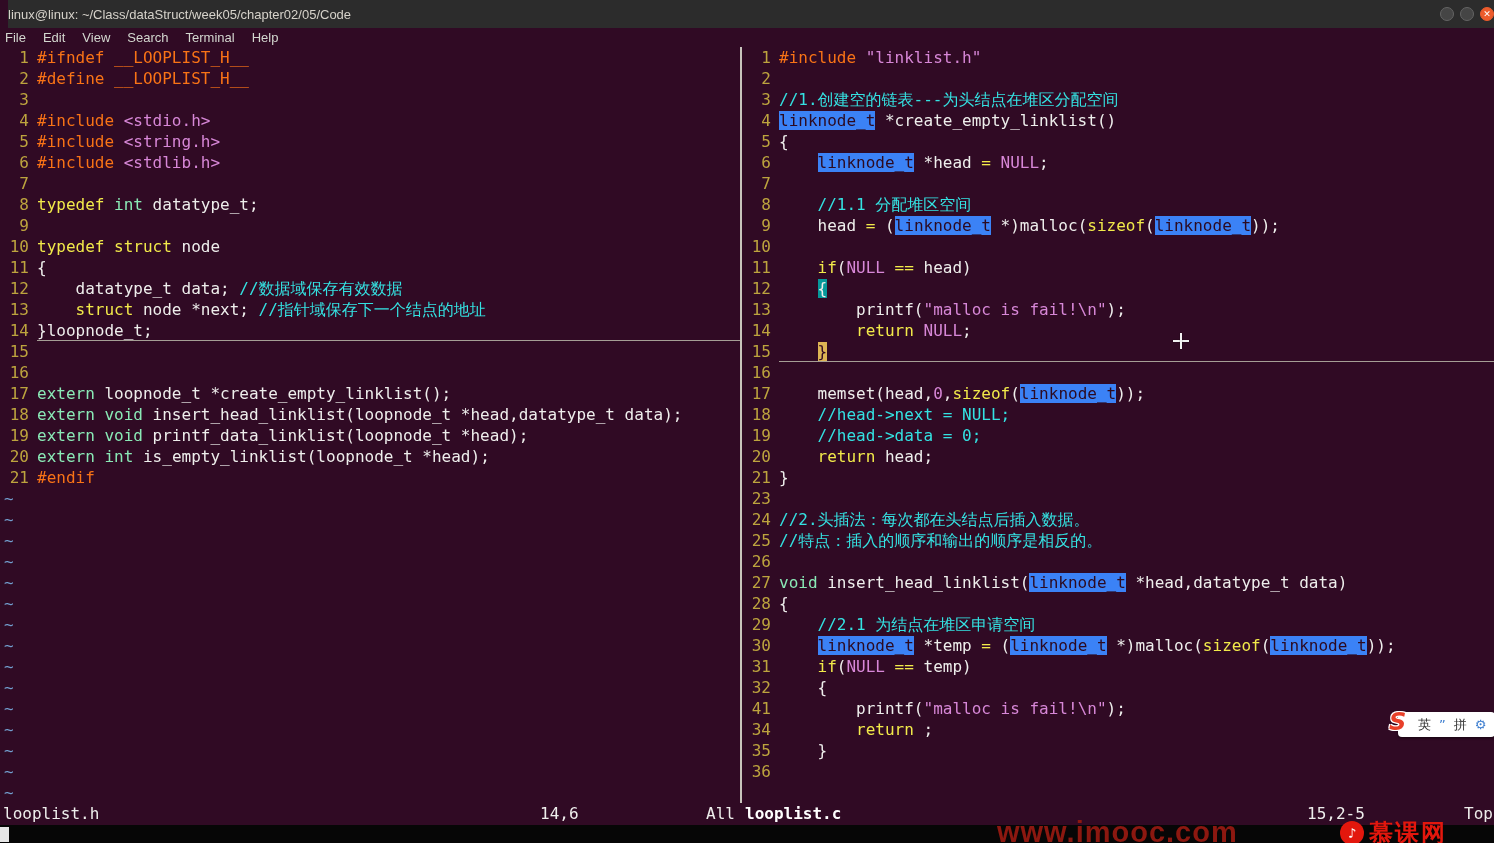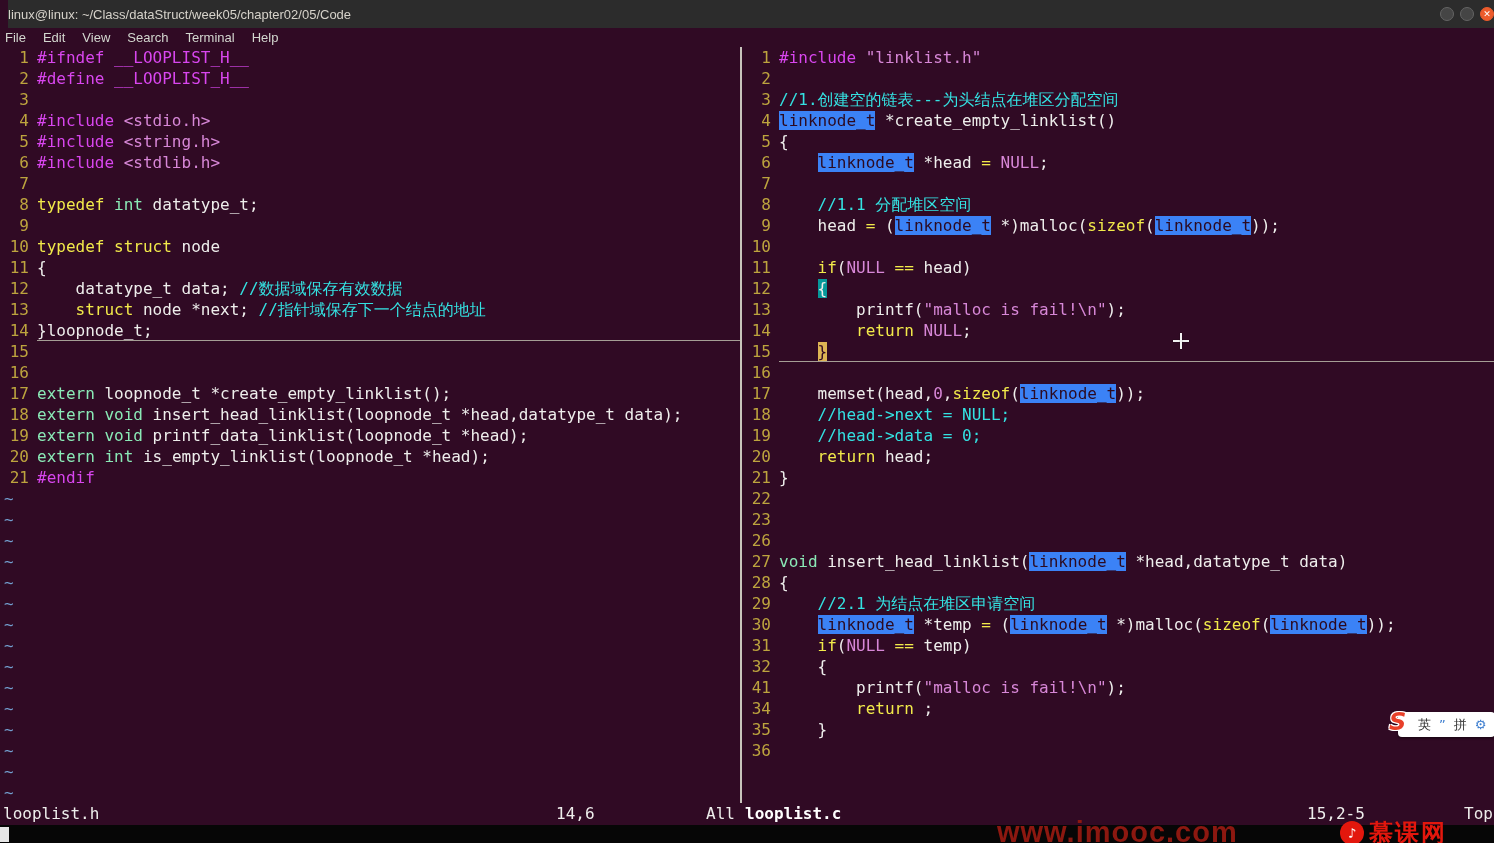--- a/index.html
+++ b/index.html
@@ -27,35 +27,35 @@
   .pane-left{width:740px}
   .vsep{width:2px;background:#c8c4bc}
   .pane-right{flex:1}
   .row{display:flex;height:21px;line-height:21px;white-space:pre}
   .ln{width:29px;flex:none;text-align:right;color:#bda43e}
   .lc{flex:1;margin-left:8px;white-space:pre}
   .row.cl .lc{box-shadow:inset 0 -1px 0 #a59e95}
   .row.tilde{padding-left:4px;color:#729fcf}
 
   
-  .t-pp{color:#d946ef}
+  .t-pp{color:#f97316}
   .t-str{color:#d787d7}
   .t-cmt{color:#34e2e2}
   .t-kw{color:#f2ea4a}
   .t-ty{color:#8ae9b6}
   .t-cn{color:#d787d7}
   .t-hl{background:#3b82f6;color:#2c0a20}
   .t-mp{background:#06989a;color:#eeeeec}
   .t-cur{background:#ddb554;color:#300a24}
 
   
   .statusline{position:absolute;left:0;top:803px;width:100%;height:22px;line-height:22px}
   .statusline span{position:absolute;white-space:pre}
   .st-lf{left:3px}
-  .st-lp{left:556px}
+  .st-lp{left:540px}
   .st-ls{left:706px}
   .st-rf{left:745px;font-weight:bold;color:#fff}
   .st-rp{left:1307px}
   .st-rs{left:1464px}
 
   
   .bottombar{position:absolute;left:0;top:825px;width:100%;height:18px;background:#060606}
   .shellcursor{position:absolute;left:0;top:827px;width:9px;height:15px;background:#e6e6e6}
   .watermark{position:absolute;left:997px;top:816px;font-family:"Liberation Sans",sans-serif;
     font-weight:bold;font-size:29px;color:#8c1810;letter-spacing:1px}
@@ -156,22 +156,23 @@
         <div class="row"><span class="ln">12</span><span class="lc"><span class="t-pl">    </span><span class="t-mp">{</span></span></div>
         <div class="row"><span class="ln">13</span><span class="lc"><span class="t-pl">        printf(</span><span class="t-str">"malloc is fail!\n"</span><span class="t-pl">);</span></span></div>
         <div class="row"><span class="ln">14</span><span class="lc"><span class="t-pl">        </span><span class="t-kw">return</span><span class="t-pl"> </span><span class="t-cn">NULL</span><span class="t-pl">;</span></span></div>
         <div class="row cl"><span class="ln">15</span><span class="lc"><span class="t-pl">    </span><span class="t-cur">}</span></span></div>
         <div class="row"><span class="ln">16</span><span class="lc"></span></div>
         <div class="row"><span class="ln">17</span><span class="lc"><span class="t-pl">    memset(head,</span><span class="t-cn">0</span><span class="t-pl">,</span><span class="t-kw">sizeof</span><span class="t-pl">(</span><span class="t-hl">linknode_t</span><span class="t-pl">));</span></span></div>
         <div class="row"><span class="ln">18</span><span class="lc"><span class="t-pl">    </span><span class="t-cmt">//head-&gt;next = NULL;</span></span></div>
         <div class="row"><span class="ln">19</span><span class="lc"><span class="t-pl">    </span><span class="t-cmt">//head-&gt;data = 0;</span></span></div>
         <div class="row"><span class="ln">20</span><span class="lc"><span class="t-pl">    </span><span class="t-kw">return</span><span class="t-pl"> head;</span></span></div>
         <div class="row"><span class="ln">21</span><span class="lc"><span class="t-pl">}</span></span></div>
-        <div class="row"><span class="ln">22</span><span class="lc"></span></div>
         <div class="row"><span class="ln">23</span><span class="lc"></span></div>
+        <div class="row"><span class="ln">24</span><span class="lc"><span class="t-cmt">//2.头插法：每次都在头结点后插入数据。</span></span></div>
+        <div class="row"><span class="ln">25</span><span class="lc"><span class="t-cmt">//特点：插入的顺序和输出的顺序是相反的。</span></span></div>
         <div class="row"><span class="ln">26</span><span class="lc"></span></div>
         <div class="row"><span class="ln">27</span><span class="lc"><span class="t-ty">void</span><span class="t-pl"> insert_head_linklist(</span><span class="t-hl">linknode_t</span><span class="t-pl"> *head,datatype_t data)</span></span></div>
         <div class="row"><span class="ln">28</span><span class="lc"><span class="t-pl">{</span></span></div>
         <div class="row"><span class="ln">29</span><span class="lc"><span class="t-pl">    </span><span class="t-cmt">//2.1 为结点在堆区申请空间</span></span></div>
         <div class="row"><span class="ln">30</span><span class="lc"><span class="t-pl">    </span><span class="t-hl">linknode_t</span><span class="t-pl"> *temp </span><span class="t-kw">=</span><span class="t-pl"> (</span><span class="t-hl">linknode_t</span><span class="t-pl"> *)malloc(</span><span class="t-kw">sizeof</span><span class="t-pl">(</span><span class="t-hl">linknode_t</span><span class="t-pl">));</span></span></div>
         <div class="row"><span class="ln">31</span><span class="lc"><span class="t-pl">    </span><span class="t-kw">if</span><span class="t-pl">(</span><span class="t-cn">NULL</span><span class="t-pl"> </span><span class="t-kw">==</span><span class="t-pl"> temp)</span></span></div>
         <div class="row"><span class="ln">32</span><span class="lc"><span class="t-pl">    {</span></span></div>
         <div class="row"><span class="ln">41</span><span class="lc"><span class="t-pl">        printf(</span><span class="t-str">"malloc is fail!\n"</span><span class="t-pl">);</span></span></div>
         <div class="row"><span class="ln">34</span><span class="lc"><span class="t-pl">        </span><span class="t-kw">return</span><span class="t-pl"> ;</span></span></div>
         <div class="row"><span class="ln">35</span><span class="lc"><span class="t-pl">    }</span></span></div>

